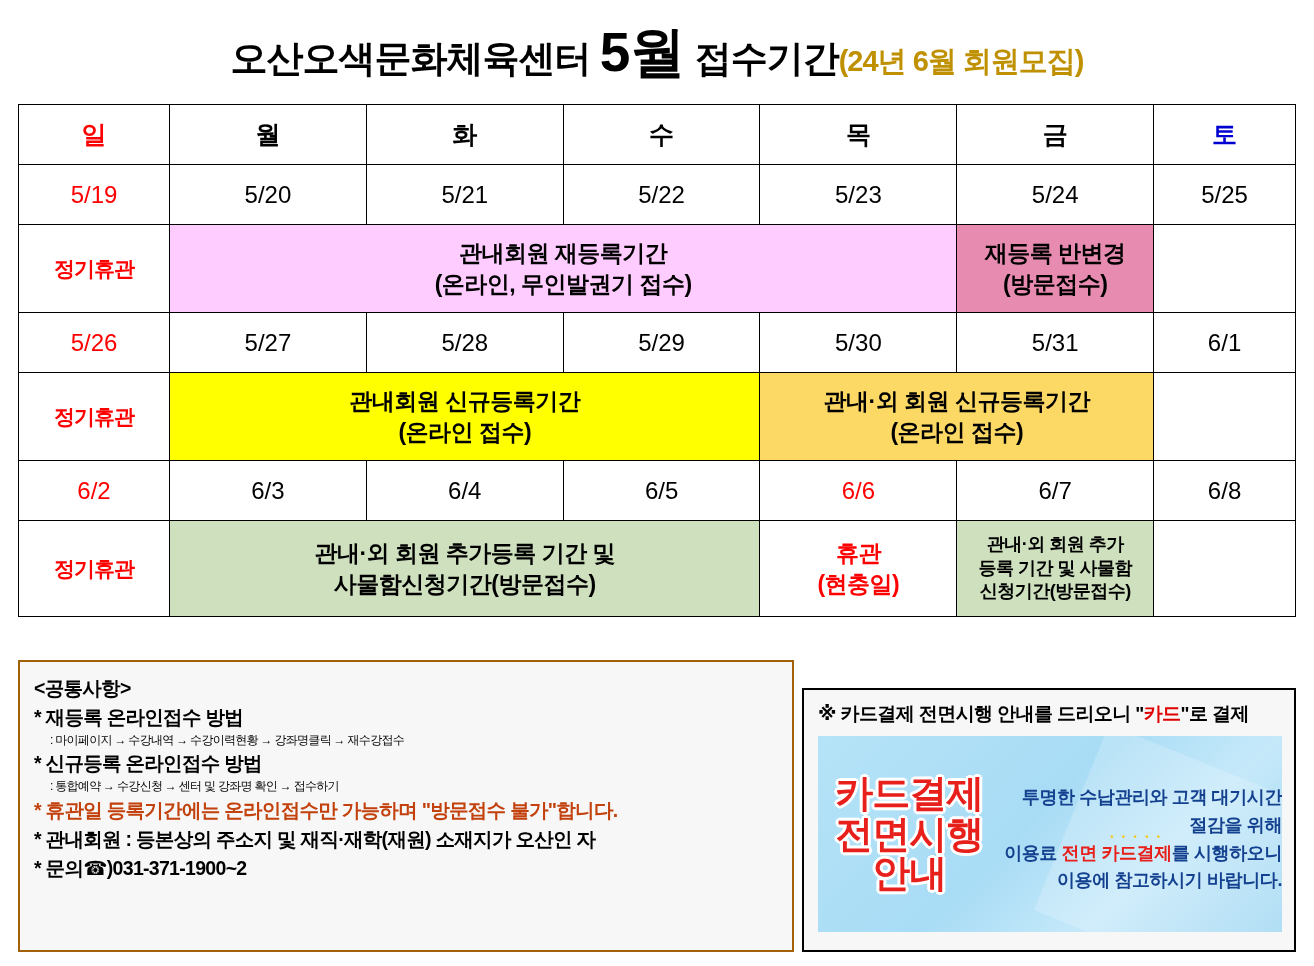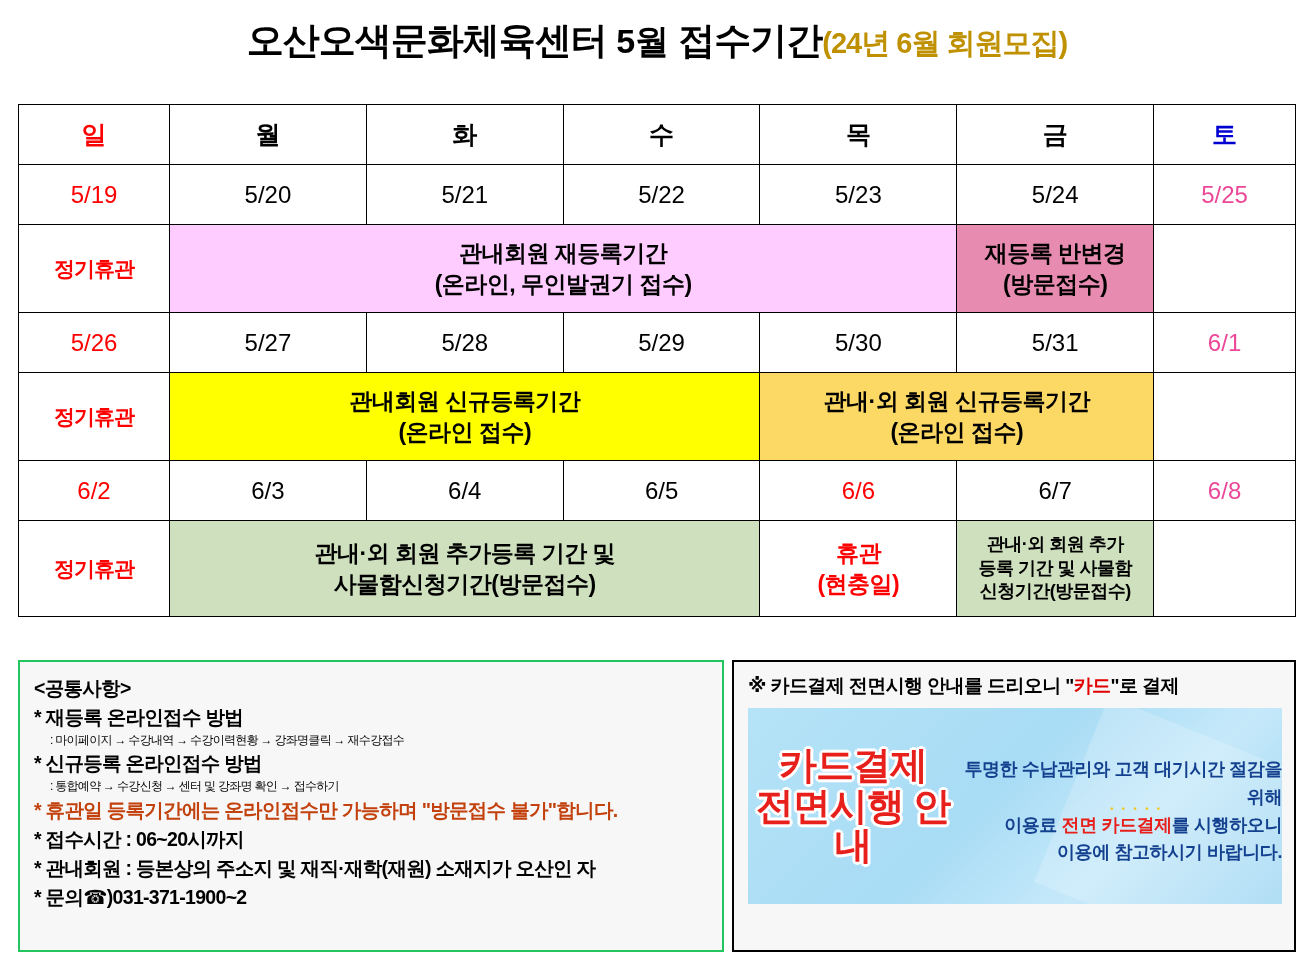--- a/index.html
+++ b/index.html
@@ -24,21 +24,21 @@
     text-align: center;
     white-space: nowrap;
   }
   .title-main {
     font-size: 37px;
     font-weight: bold;
     color: #000000;
     letter-spacing: -1px;
   }
   .title-month {
-    font-size: 34px;
+    font-size: 55px;
     font-weight: bold;
     color: #000000;
   }
   .title-sub {
     font-size: 29px;
     font-weight: bold;
     color: #bf9000;
     letter-spacing: -1px;
   }
 
@@ -73,21 +73,21 @@
   }
   .hdr.sun { color: #ff0000; }
   .hdr.sat { color: #0000d0; }
 
   .date {
     font-size: 24px;
     color: #000000;
     font-weight: normal;
   }
   .date.sun { color: #ff0000; }
-  .date.sat { color: #ec4899; }
+  .date.sat { color: #000000; }
   .date.hol { color: #ff0000; }
 
   .closed {
     font-size: 21px;
     font-weight: bold;
     color: #ff0000;
     letter-spacing: -1px;
   }
 
   .ev {
@@ -114,30 +114,31 @@
   
   .panels {
     position: absolute;
     left: 18px; top: 660px;
     width: 1278px;
     height: 292px;
     display: flex;
     gap: 8px;
   }
   .panel-left {
-    width: 706px;
-    border: 2px solid #22c55e;
+    width: 776px;
+    border: 2px solid #a16207;
     background: #f7f7f7;
     padding: 12px 10px 22px 14px;
   }
   .panel-right {
     flex: 1;
     border: 2px solid #000000;
     background: #f7f7f7;
     padding: 10px 12px 10px 14px;
+    margin-top: 28px;
   }
   .note-line {
     font-size: 19.5px;
     font-weight: bold;
     color: #000000;
     line-height: 1.48;
     letter-spacing: -0.7px;
     white-space: nowrap;
   }
   .note-line.indent {
@@ -328,21 +329,20 @@
 
   <div class="panels">
 
     <div class="panel-left">
       <div class="note-line">&lt;공통사항&gt;</div>
       <div class="note-line">* 재등록 온라인접수 방법</div>
       <div class="note-line indent">: 마이페이지 → 수강내역 → 수강이력현황 → 강좌명클릭 → 재수강접수</div>
       <div class="note-line">* 신규등록 온라인접수 방법</div>
       <div class="note-line indent">: 통합예약 → 수강신청 → 센터 및 강좌명 확인 → 접수하기</div>
       <div class="note-line blue">* 휴관일 등록기간에는 온라인접수만 가능하며 "방문접수 불가"합니다.</div>
-      <div class="note-line">* 접수시간 : 06~20시까지</div>
       <div class="note-line">* 관내회원 : 등본상의 주소지 및 재직·재학(재원) 소재지가 오산인 자</div>
       <div class="note-line"><span>* 문의</span><span>☎</span><span>)031-371-1900~2</span></div>
     </div>
 
     <div class="panel-right">
       <div class="card-note"><span>※ 카드결제 전면시행 안내를 드리오니 "</span><span class="red">카드</span><span>"로 결제</span></div>
 
       <div class="banner">
         <div class="banner-head">
           <span>카드결제</span>

